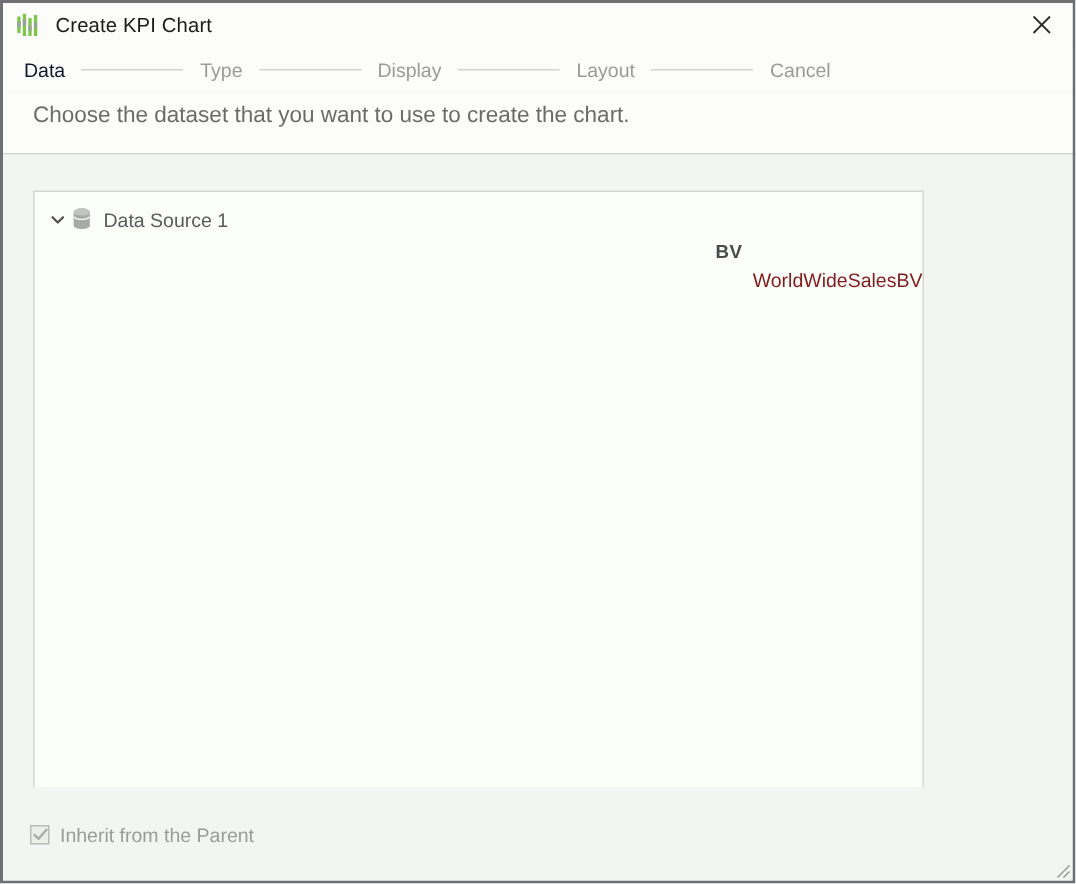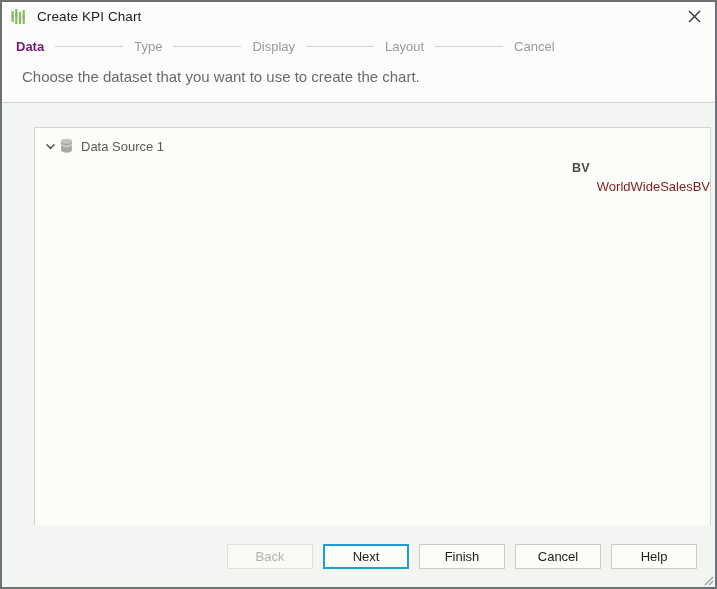--- a/index.html
+++ b/index.html
@@ -58,22 +58,22 @@
     padding-right: 14px;
     flex: 0 0 auto;
   }
   .step {
     font-size: 13px;
     color: #9a9a9a;
     white-space: nowrap;
     cursor: default;
   }
   .step.active {
-    color: #701a75;
-    font-weight: bold;
+    color: #0f172a;
+    font-weight: normal;
   }
   .step-line {
     flex: 0 0 auto;
     width: 68px;
     height: 1px;
     background: #d3d3d3;
     margin: 0 11px;
   }
 
   
@@ -98,22 +98,22 @@
 
   
   #content {
     flex: 1 1 auto;
     background: #f3f5f2;
     position: relative;
     padding: 24px 20px 0 20px;
   }
   #tree-panel {
     position: absolute;
-    left: 32px; top: 24px;
-    width: 677px; height: 400px;
+    left: 20px; top: 24px;
+    width: 594px; height: 400px;
     background: #fbfdf9;
     border: 1px solid #d4d6d3;
     overflow: auto;
     padding-top: 7px;
   }
   .tree-row {
     height: 22px;
     display: flex;
     align-items: center;
     font-size: 13px;
@@ -268,28 +268,29 @@
         <span class="bv-icon">BV</span>
         <span class="tree-label">WorldWideSalesBV</span>
       </div>
 
 
     </div>
   </div>
 
   <div id="footer">
 
-
-    <div id="btn-group">
-      <div class="btn disabled">Back</div>
-      <div class="btn focused">Next</div>
-      <div class="btn">Finish</div>
-      <div class="btn">Cancel</div>
-      <div class="btn">Help</div>
+    <div id="inherit-wrap">
+      <span id="inherit-box">
+        <svg width="10" height="9" viewBox="0 0 10 9">
+          <polyline points="1,4.6 3.7,7.2 9,1.2" fill="none" stroke="#a9aca8" stroke-width="1.6" stroke-linecap="round" stroke-linejoin="round"></polyline>
+        </svg>
+      </span>
+      <span id="inherit-label">Inherit from the Parent</span>
     </div>
+
   </div>
 
   <svg id="grip" viewBox="0 0 14 14">
     <g stroke="#9b9e9b" stroke-width="1.1">
       <line x1="13" y1="5" x2="5" y2="13"></line>
       <line x1="13" y1="9" x2="9" y2="13"></line>
       <line x1="13" y1="13" x2="13" y2="13"></line>
     </g>
   </svg>
 

